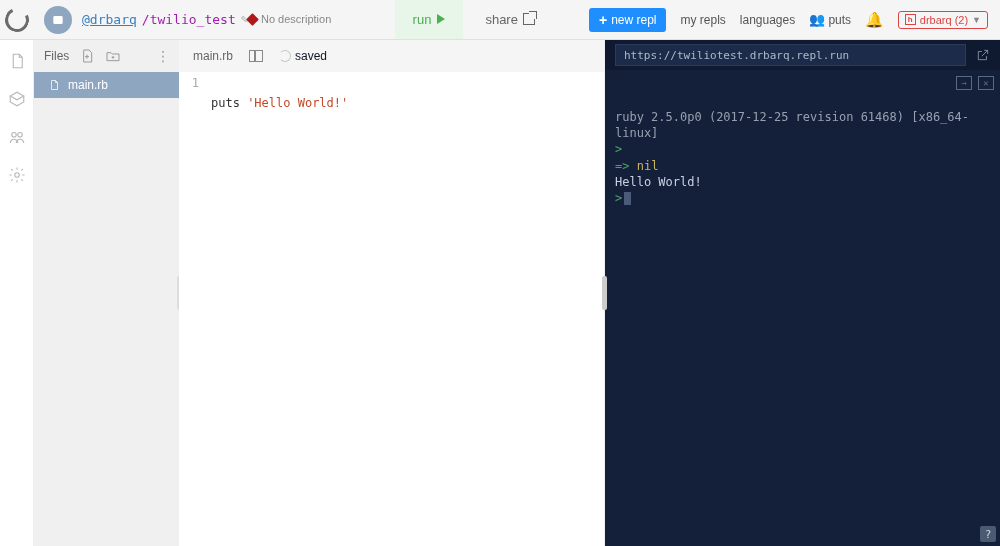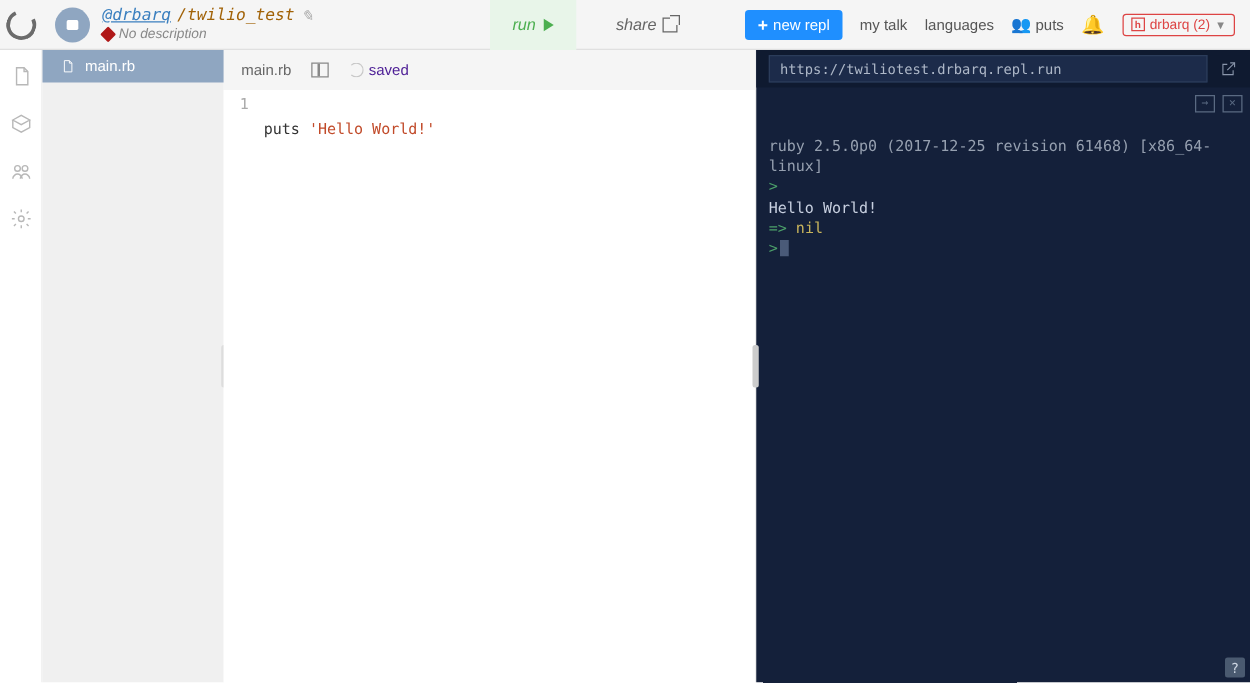--- a/index.html
+++ b/index.html
@@ -2,28 +2,28 @@
 <html><head>
 <meta charset="utf-8">
 <style>
   * { box-sizing: border-box; margin: 0; padding: 0; }
   body { font-family: -apple-system, BlinkMacSystemFont, "Segoe UI", Helvetica, Arial, sans-serif; font-size: 13px; color: #333; width: 1000px; height: 546px; overflow: hidden; background: #fff; }
   .topbar { height: 40px; background: #f5f5f5; display: flex; align-items: center; padding: 0; border-bottom: 1px solid #e0e0e0; }
   .logo-area { width: 34px; height:40px; display:flex; align-items:center; justify-content:center; }
   .swirl { width:24px; height:24px; border:3px solid #6b6b6b; border-radius:50%; border-top-color:transparent; transform:rotate(20deg); }
   .avatar { width:28px; height:28px; border-radius:50%; background:#8fa6c1; display:flex; align-items:center; justify-content:center; margin-left:10px; }
   .avatar svg { width:16px; height:16px; fill:#fff; }
-  .proj-meta { margin-left:10px; display:flex; flex-direction:column; justify-content:flex-end; line-height:1.2;font-style:italic; }
+  .proj-meta { margin-left:10px; display:flex; flex-direction:row; justify-content:flex-end; line-height:1.2; }
   .proj-path { font-family: "Lucida Console", Monaco, monospace; font-size:13px; display:flex; align-items:center; gap:5px;}
   .proj-path .user { color:#3a7fbf; text-decoration:underline; }
-  .proj-path .name { color:#a16207; }
+  .proj-path .name { color:#a21caf; }
   .edit-ic { color:#aaa; font-size:12px; }
   .proj-desc { color:#888; font-size:11px; display:flex; align-items:center; gap:4px;}
   .ruby-ic { width:9px; height:9px; background:#b01818; display:inline-block; transform:rotate(45deg); border-radius:1px; }
-  .top-center { margin-left:auto; display:flex; gap:18px; align-items:center; height:100%;font-style:italic; }
+  .top-center { margin-left:auto; display:flex; gap:8px; align-items:flex-end; height:100%; }
   .run-btn { background:#e8f5e9; height:40px; padding:0 18px; display:flex; align-items:center; gap:6px; color:#4caf50; font-size:13px; cursor:pointer; }
   .play-ic { width:0; height:0; border-left:8px solid #4caf50; border-top:5px solid transparent; border-bottom:5px solid transparent; }
   .share-btn { color:#666; display:flex; align-items:center; gap:5px; padding:0 14px; height:40px; cursor:pointer;}
   .share-ic { width:12px; height:12px; border:1px solid #666; position:relative; }
   .share-ic::after { content:""; position:absolute; right:-3px; top:-3px; width:7px; height:7px; border-top:1px solid #666; border-right:1px solid #666; background:#f5f5f5; }
   .top-right { display:flex; align-items:center; gap:14px; margin-left:40px; padding-right:12px; height:100%; }
   .newrepl-btn { background:#1f8fff; color:#fff; border-radius:3px; padding:5px 10px; font-size:12px; display:flex; align-items:center; gap:4px; cursor:pointer;}
   .plus-ic { font-size:14px; font-weight:bold; line-height:1; }
   .top-link { color:#555; font-size:12px; cursor:pointer; }
   .talk { display:flex; align-items:center; gap:3px; }
@@ -44,21 +44,21 @@
   .fp-spacer { flex:1; }
   .dots { font-size:14px; color:#999; cursor:pointer; letter-spacing:-1px;}
   .file-item { height:26px; background:#8fa6c1; color:#fff; display:flex; align-items:center; gap:8px; padding:0 14px; font-size:12px; cursor:pointer;}
   .file-ic { width:12px; height:14px; position:relative; }
   .file-ic svg { width:100%; height:100%; fill:none; stroke:#fff; stroke-width:1.5; }
   .editor-pane { flex:1; min-width:0; display:flex; flex-direction:column; position:relative; border-right:1px solid #eee;}
   .editor-tabs { height:32px; background:#f5f5f5; display:flex; align-items:center; padding:0 14px; gap:16px; font-size:12px;}
   .tab-name { color:#666; }
   .layout-ic { width:14px; height:12px; border:1.5px solid #888; position:relative; cursor:pointer;}
   .layout-ic::after { content:""; position:absolute; left:4px; top:0; bottom:0; width:1.5px; background:#888;}
-  .saved { color:#4c1d95; display:flex; align-items:center; gap:4px; }
+  .saved { color:#0f172a; display:flex; align-items:center; gap:4px; }
   .hist-ic { width:12px;height:12px; border:1.5px solid #c8c8c8; border-radius:50%; border-left-color:transparent; position:relative;}
   .editor-body { flex:1; background:#fff; display:flex; font-family:"Lucida Console",Monaco,monospace; font-size:12px; position:relative;}
   .gutter { width:28px; text-align:right; color:#aaa; padding:4px 8px 0 0; background:#fff;}
   .code-area { flex:1; padding:4px 0 0 4px; white-space:pre;margin-top:20px;}
   .code-kw { color:#333; }
   .code-str { color:#c14a29; }
   .v-splitter { position:absolute; left:-2px; top:50%; transform:translateY(-50%); width:5px; height:34px; background:#ddd; border-radius:2px;}
   .right-pane { width:395px; background:#14203a; color:#c8d0e0; display:flex; flex-direction:column; font-family:"Lucida Console",Monaco,monospace; font-size:12px; position:relative;}
   .urlbar-row { height:30px; background:#0f1a30; display:flex; align-items:center; padding:0 10px; gap:10px;}
   .urlbar { flex:1; height:22px; background:#1c2b4a; border:1px solid #2b3c5a; color:#aeb8c8; padding:0 8px; display:flex; align-items:center; font-size:11px;}
@@ -109,21 +109,21 @@
       <span>share</span>
       <span class="share-ic"></span>
     </div>
   </div>
 
   <div class="top-right">
     <div class="newrepl-btn">
       <span class="plus-ic">+</span>
       <span>new repl</span>
     </div>
-    <span class="top-link">my talk</span>
+    <span class="top-link">my repls</span>
     <span class="top-link">languages</span>
     <span class="top-link talk">
       <span class="people-ic">👥</span>
       <span>puts</span>
     </span>
     <span class="bell-ic">🔔</span>
     <span class="user-chip">
       <span class="h-ic">h</span>
       <span>drbarq (2)</span>
       <span class="caret">▼</span>
@@ -146,20 +146,33 @@
           <circle cx="16" cy="9" r="3"></circle>
           <path d="M3 20c0-3 3-5 5-5s5 2 5 5M11 20c0-3 3-5 5-5s5 2 5 5"></path>
         </svg></div>
     <div class="act-ic"><svg viewBox="0 0 24 24">
           <circle cx="12" cy="12" r="3"></circle>
           <path d="M12 2v3M12 19v3M4.2 4.2l2.1 2.1M17.7 17.7l2.1 2.1M2 12h3M19 12h3M4.2 19.8l2.1-2.1M17.7 6.3l2.1-2.1"></path>
         </svg></div>
   </div>
 
   <div class="filepanel">
+    <div class="filepanel-head">
+      <span class="fp-title">Files</span>
+      <span class="fp-ic"><svg viewBox="0 0 24 24">
+            <path d="M7 3h8l4 4v14H7z"></path>
+            <path d="M12 10v6M9 13h6"></path>
+          </svg></span>
+      <span class="fp-ic"><svg viewBox="0 0 24 24">
+            <path d="M3 7h6l2 2h10v10H3z"></path>
+            <path d="M12 12v4M10 14h4"></path>
+          </svg></span>
+      <span class="fp-spacer"></span>
+      <span class="dots">⋮</span>
+    </div>
     <div class="file-item">
       <span class="file-ic"><svg viewBox="0 0 24 24">
             <path d="M7 3h8l4 4v14H7z"></path>
             <path d="M15 3v4h4"></path>
           </svg></span>
       <span>main.rb</span>
     </div>
   </div>
 
   <div class="editor-pane">
@@ -188,19 +201,19 @@
             <path d="M18 14v6H4V6h6"></path>
           </svg></span>
     </div>
     <div class="console-ctrl">
       <span class="ctrl-box">→</span>
       <span class="ctrl-box">✕</span>
     </div>
     <div class="console-body">
       <div class="c-gray">ruby 2.5.0p0 (2017-12-25 revision 61468) [x86_64-linux]</div>
       <div><span class="c-green">&gt;</span></div>
+      <div><span class="c-green">=&gt; </span><span class="c-yellow">nil</span></div>
       <div>Hello World!</div>
-      <div><span class="c-green">=&gt; </span><span class="c-yellow">nil</span></div>
       <div><span class="c-green">&gt;</span><span class="cursor-blk"></span></div>
     </div>
     <div class="help-badge">?</div>
   </div>
 </div>
 
 </body></html>

